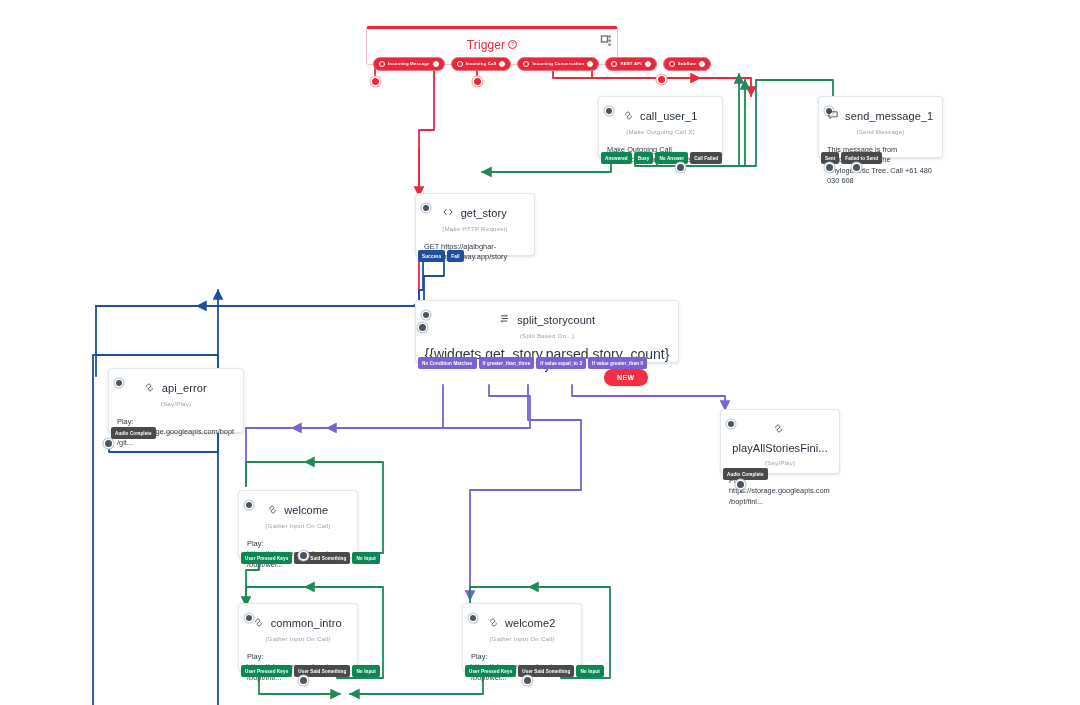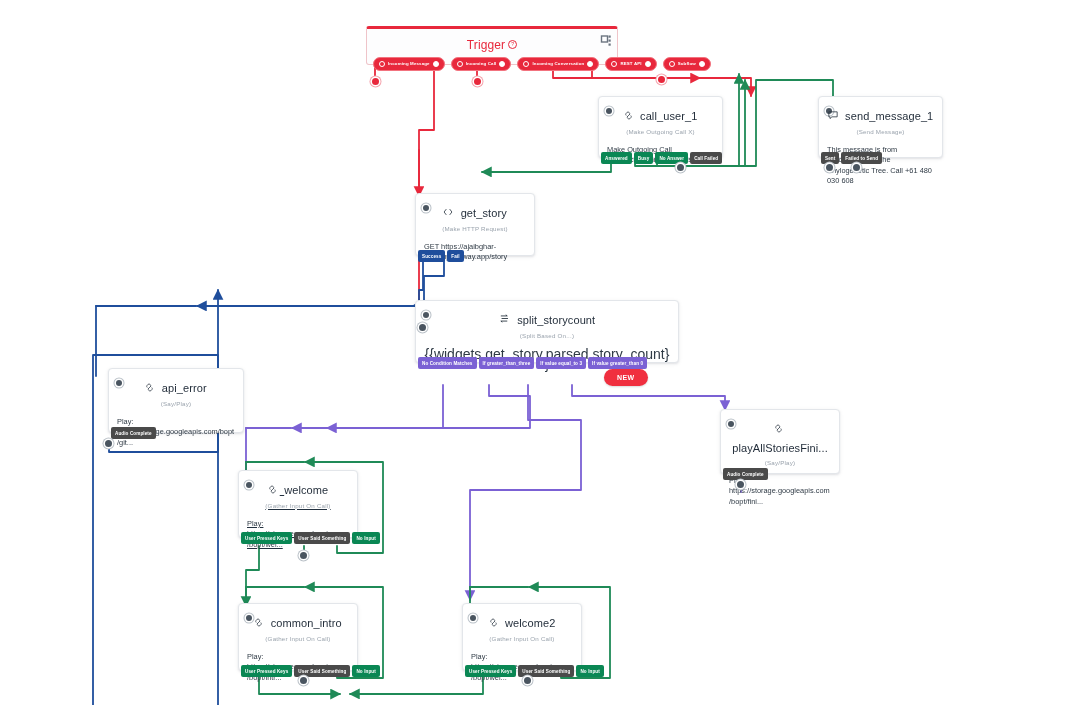--- a/index.html
+++ b/index.html
@@ -404,21 +404,21 @@
       <span class="title">playAllStoriesFini...</span>
       <div class="subtitle">(Say/Play)</div>
     </div>
     <div class="body">Play: https://storage.googleapis.com/bopt/fini...</div>
     <div class="ports">
       <span class="port dark">Audio Complete</span>
     </div>
   </div>
   <div class="endpoint" style="left:737px;top:481px;"></div>
 
-  <div class="node" id="n-welcome" style="left:238px;top:470px;width:120px;height:68px;text-decoration:underline;">
+  <div class="node" id="n-welcome" style="left:238px;top:490px;width:120px;height:68px;">
     <div class="dot"></div>
     <div class="node-head">
       <span class="tico">
         <svg width="9" height="9" viewBox="0 0 12 12">
             <path d="M4.2,7.8 L7.8,4.2 M3,6 a2.3,2.3 0 0 1 0,-3.2 l1,-1 a2.3,2.3 0 0 1 3.2,3.2 M9,6 a2.3,2.3 0 0 1 0,3.2 l-1,1 a2.3,2.3 0 0 1 -3.2,-3.2" fill="none" stroke="#2f3a45" stroke-width="1"></path>
           </svg>
       </span>
       <span class="title">welcome</span>
       <div class="subtitle">(Gather Input On Call)</div>
     </div>

